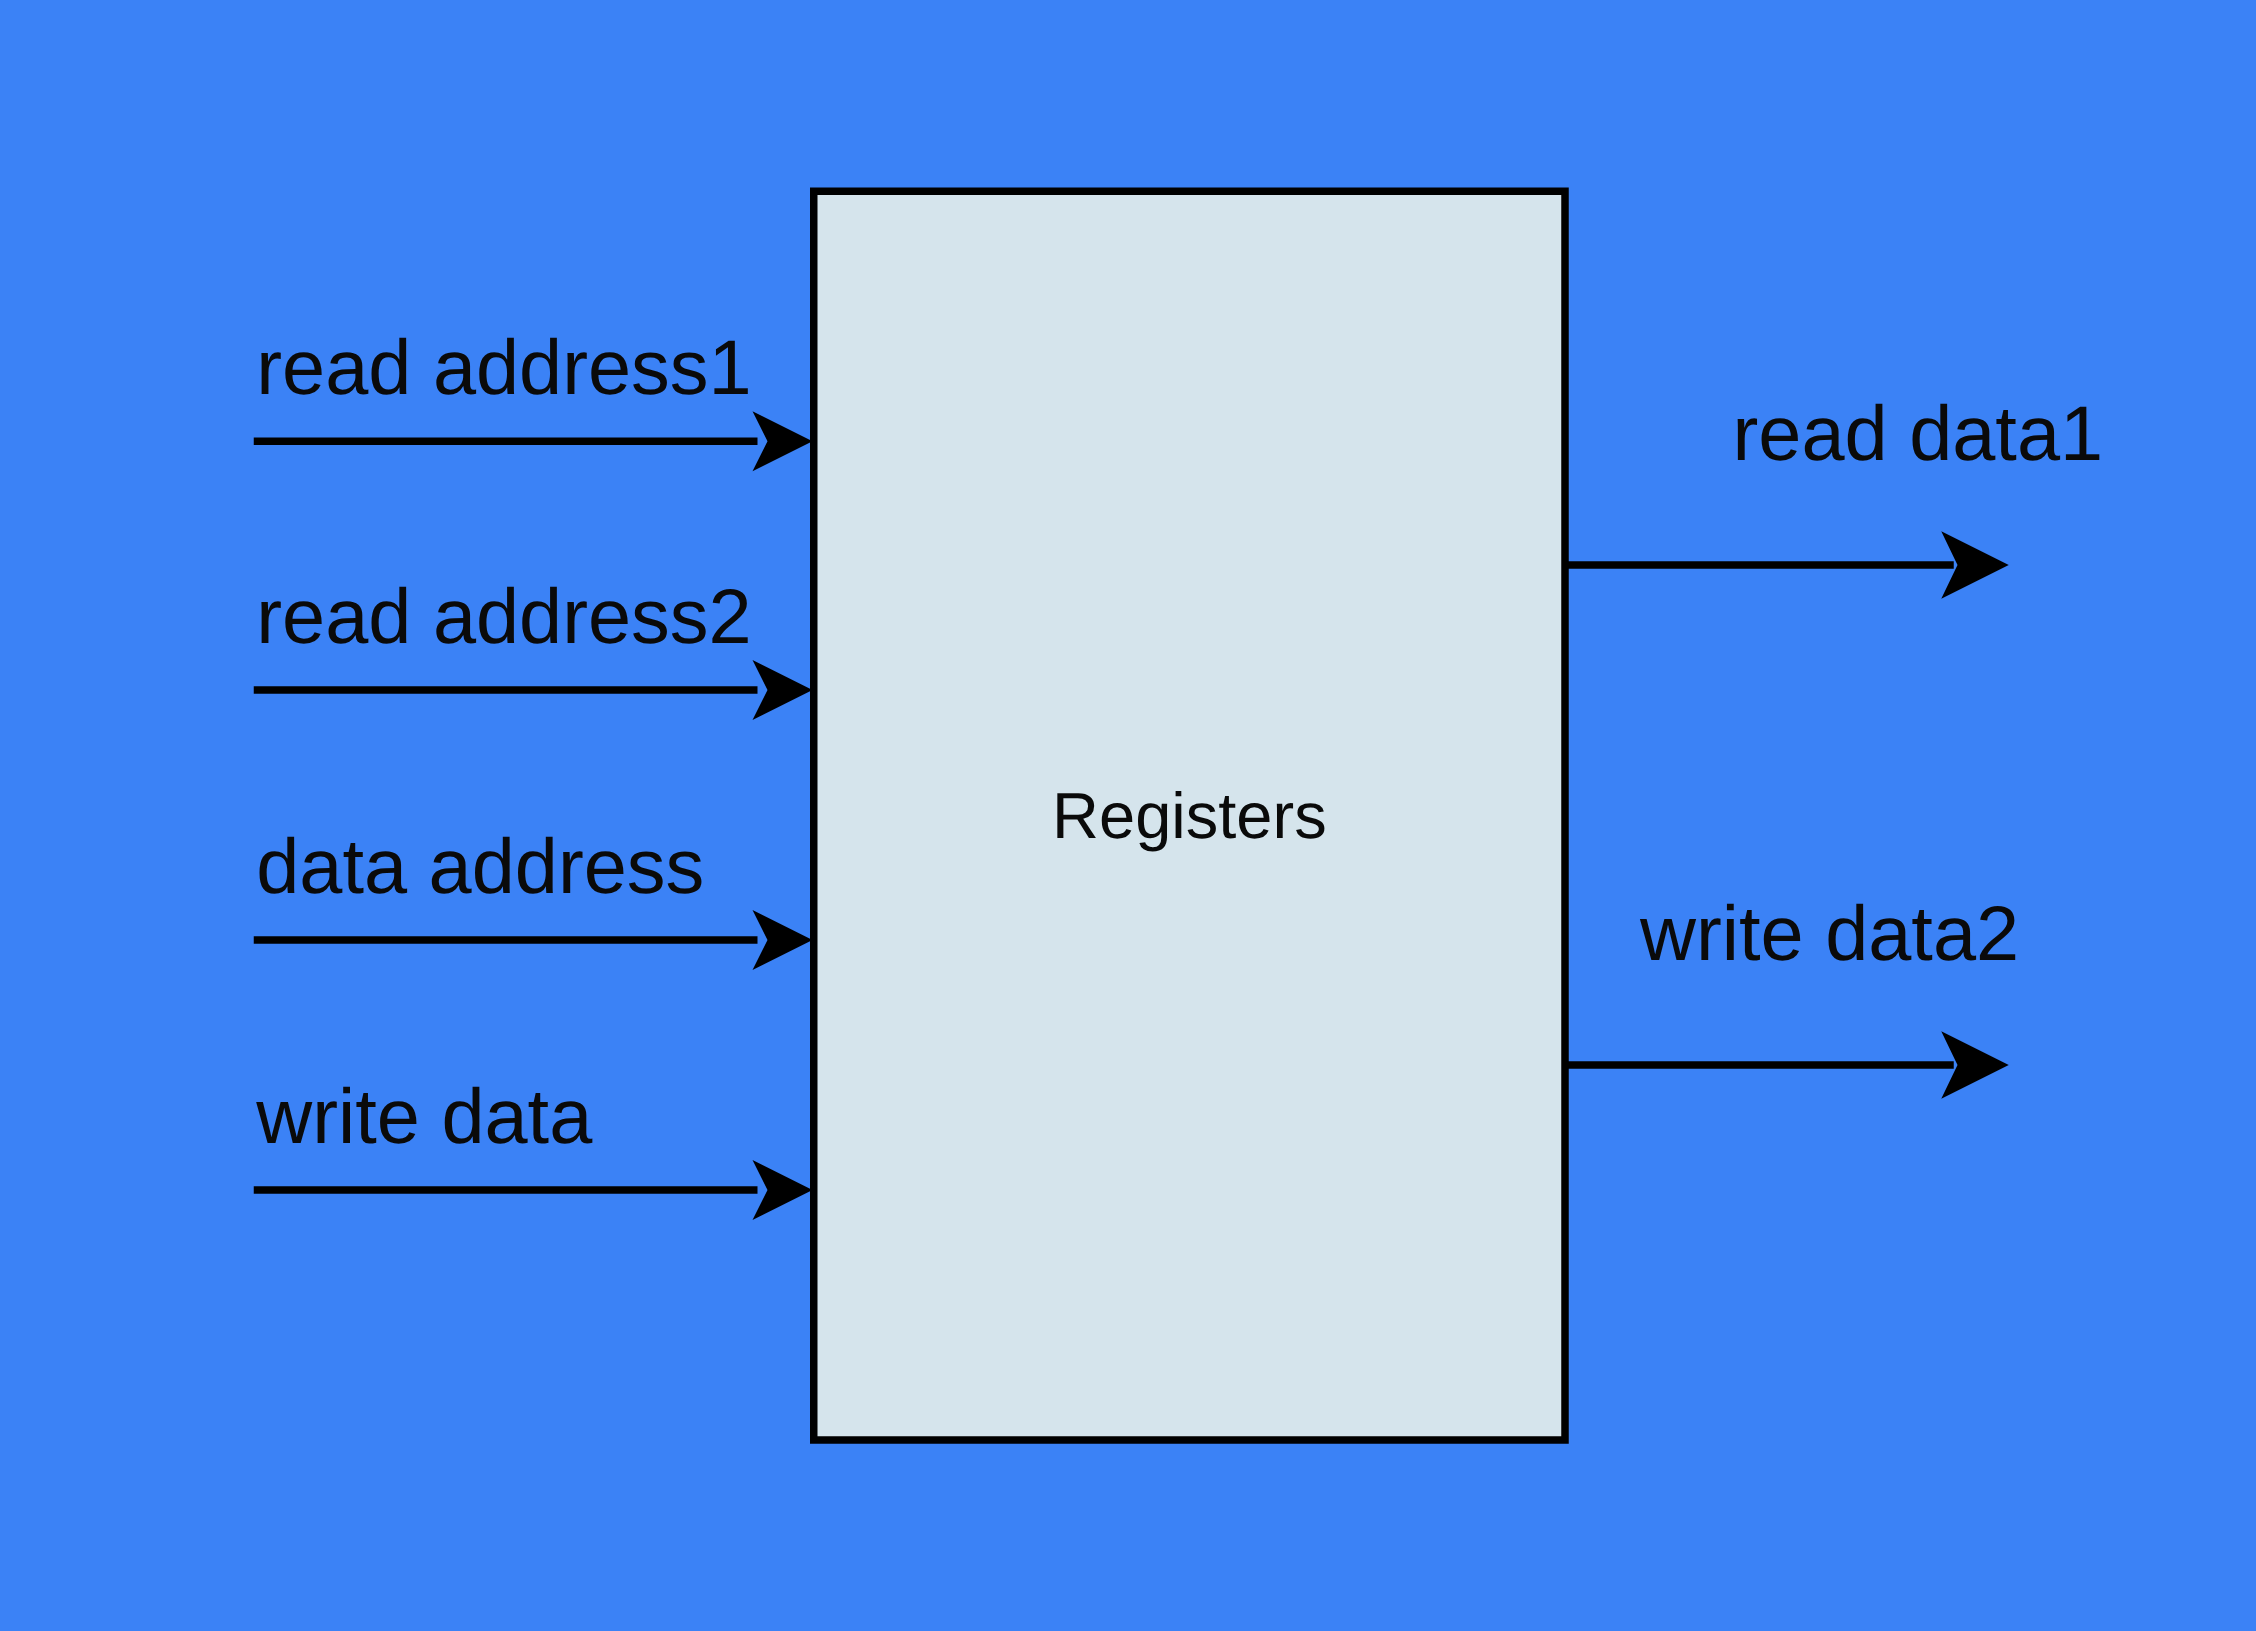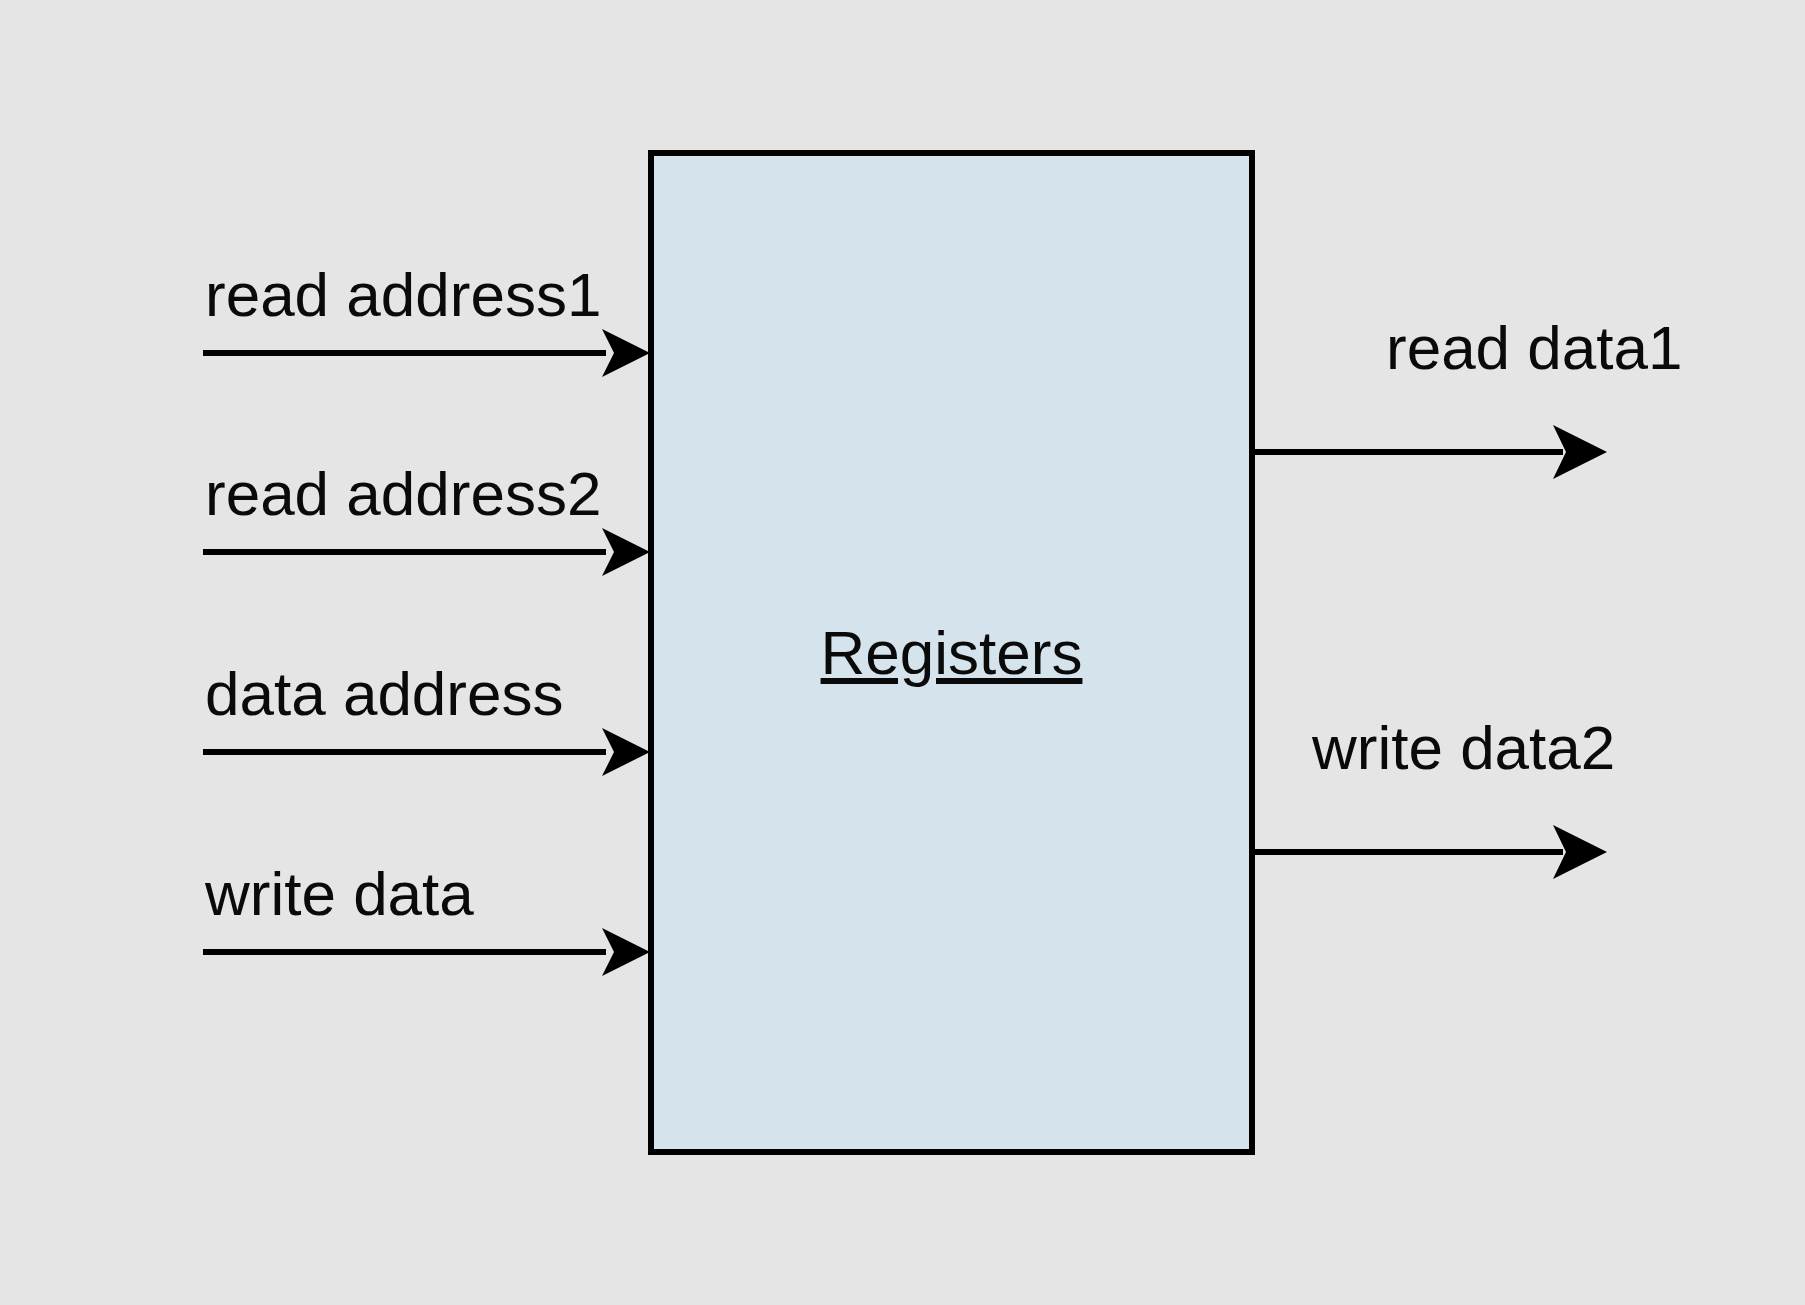--- a/index.html
+++ b/index.html
@@ -4,21 +4,21 @@
 <style>
   html, body {
     margin: 0;
     padding: 0;
     background: #ffffff;
   }
   .canvas {
     position: relative;
     width: 1805px;
     height: 1305px;
-    background: #e5e5e5;
+    background: #3b82f6;
     font-family: "Liberation Sans", "DejaVu Sans", sans-serif;
     overflow: hidden;
   }
   .diagram-svg {
     position: absolute;
     left: 0;
     top: 0;
     width: 1805px;
     height: 1305px;
   }
@@ -34,25 +34,24 @@
     left: 651px;
     top: 153px;
     width: 601px;
     height: 999px;
     display: flex;
     align-items: center;
     justify-content: center;
     pointer-events: none;
   }
   .block-label {
-    font-size: 62px;
+    font-size: 52px;
     line-height: 62px;
     color: #0a0a0a;
     white-space: nowrap;
-    text-decoration: underline;
   }
 </style>
 </head>
 <body>
 
 <div class="canvas">
 
   <svg class="diagram-svg" viewBox="0 0 1805 1305" xmlns="http://www.w3.org/2000/svg">
 
     <rect x="651" y="153" width="601" height="999" stroke="#000000" stroke-width="6" fill="#d5e4ec"></rect>

